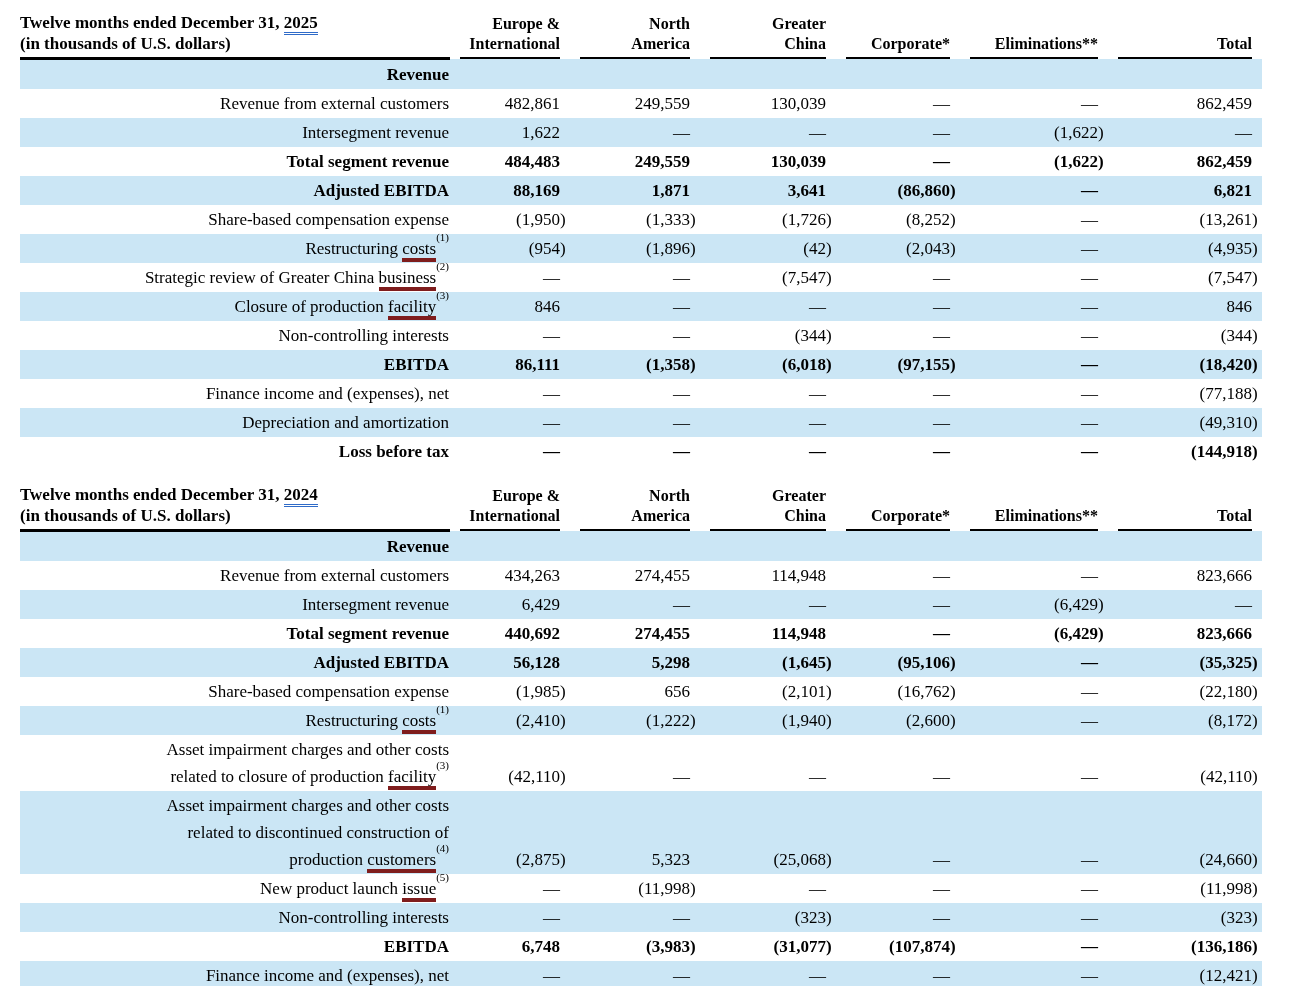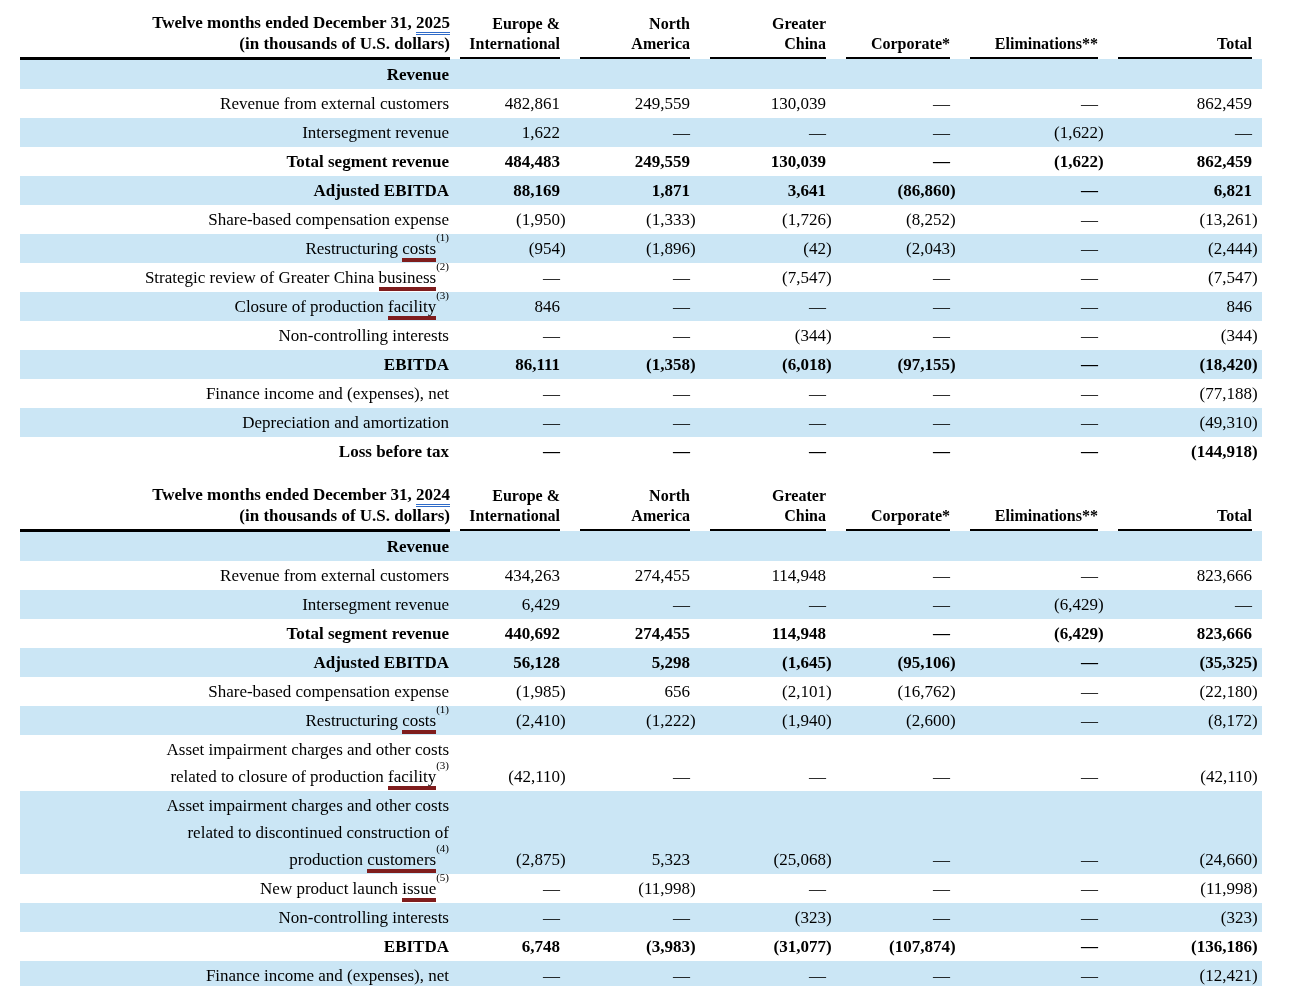--- a/index.html
+++ b/index.html
@@ -9,21 +9,21 @@
     font-size:17px;color:#000;
   }
   .page{padding:12px 36px 0 20px;}
   .tablewrap{margin:0 0 0 0;}
   .tablewrap + .tablewrap{margin-top:18px;}
   table{width:100%;border-collapse:collapse;table-layout:fixed;}
   th,td{margin:0;}
   
   thead th{vertical-align:bottom;font-weight:bold;padding:0;}
   th.h-label{text-align:left;border-bottom:3px solid #000;padding-bottom:3px;}
-  th.h-label .t1,th.h-label .t2{line-height:21px;font-size:17px;text-align:right;}
+  th.h-label .t1,th.h-label .t2{line-height:21px;font-size:17px;}
   th.h-col{padding-bottom:0;}
   th.h-col .chd{
     margin:0 10px;border-bottom:2.5px solid #000;
     text-align:right;font-size:16px;line-height:20px;padding-bottom:3px;
   }
   
   tbody td{line-height:27px;vertical-align:bottom;}
   tr.shade td{background:var(--stripe);}
   tr.bold td{font-weight:bold;}
   td.lbl{text-align:right;padding-left:2px;}
@@ -130,21 +130,21 @@
             <td class="num"><span class="val">—</span><span class="pr"></span></td>
             <td class="num"><span class="val">(13,261</span><span class="pr">)</span></td>
           </tr>
           <tr class="shade ">
             <td class="lbl"><span>Restructuring </span><span class="lnk">costs</span><sup class="fn">(1)</sup></td>
             <td class="num"><span class="val">(954</span><span class="pr">)</span></td>
             <td class="num"><span class="val">(1,896</span><span class="pr">)</span></td>
             <td class="num"><span class="val">(42</span><span class="pr">)</span></td>
             <td class="num"><span class="val">(2,043</span><span class="pr">)</span></td>
             <td class="num"><span class="val">—</span><span class="pr"></span></td>
-            <td class="num"><span class="val">(2,444</span><span class="pr">)</span></td>
+            <td class="num"><span class="val">(4,935</span><span class="pr">)</span></td>
           </tr>
           <tr class="">
             <td class="lbl"><span>Strategic review of Greater China </span><span class="lnk">business</span><sup class="fn">(2)</sup></td>
             <td class="num"><span class="val">—</span><span class="pr"></span></td>
             <td class="num"><span class="val">—</span><span class="pr"></span></td>
             <td class="num"><span class="val">(7,547</span><span class="pr">)</span></td>
             <td class="num"><span class="val">—</span><span class="pr"></span></td>
             <td class="num"><span class="val">—</span><span class="pr"></span></td>
             <td class="num"><span class="val">(7,547</span><span class="pr">)</span></td>
           </tr>

